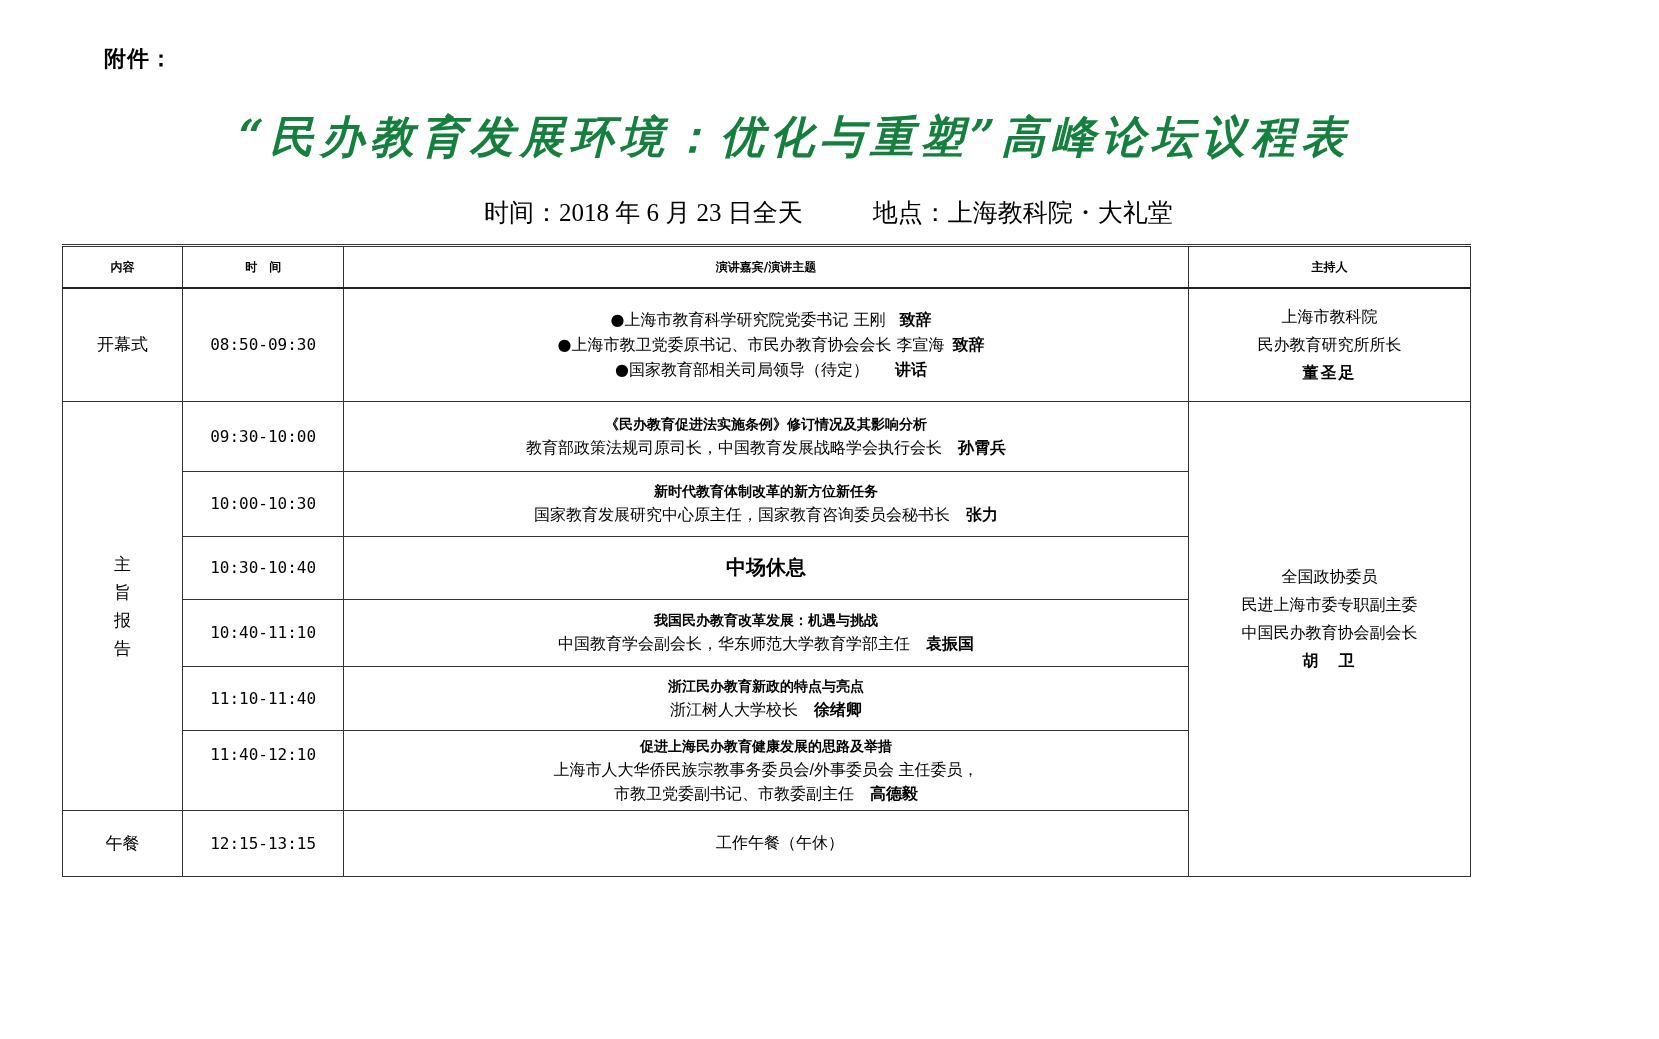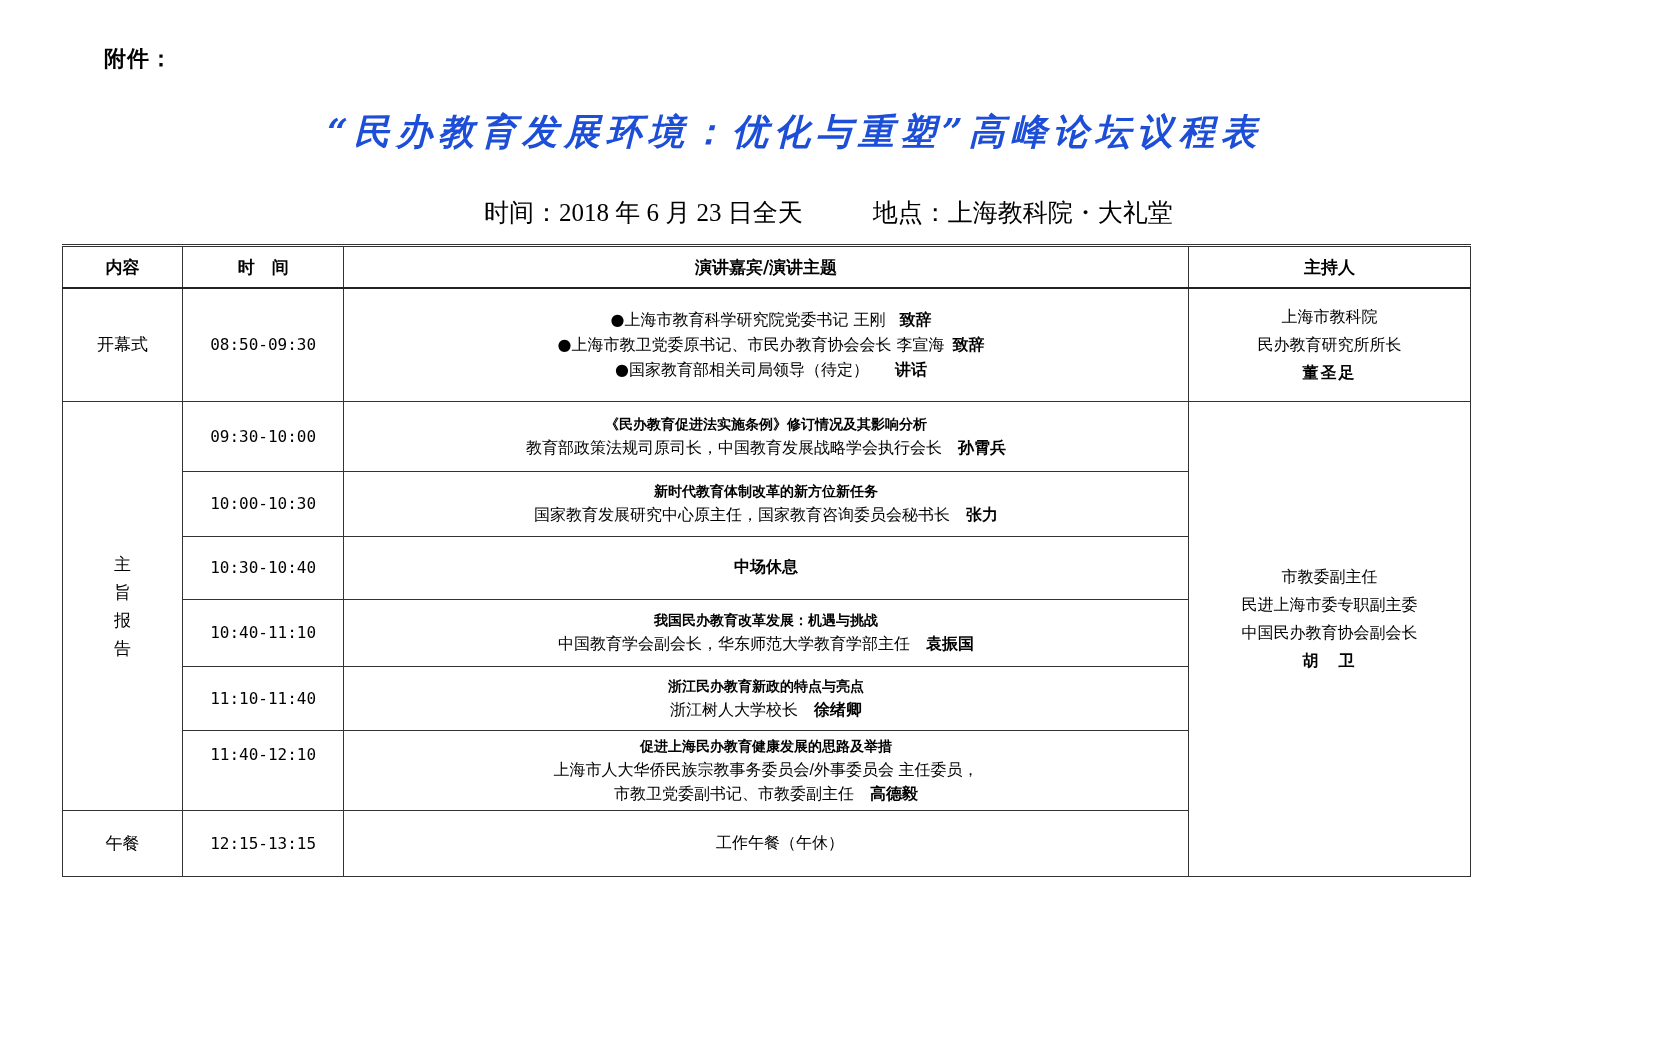--- a/index.html
+++ b/index.html
@@ -23,24 +23,24 @@
       font-weight: bold;
       letter-spacing: 1px;
       font-family: "DejaVu Sans", sans-serif;
     }
     .doc-title {
       position: absolute;
       left: 0;
       top: 108px;
       width: 1590px;
       text-align: center;
-      font-size: 36px;
+      font-size: 44px;
       font-weight: bold;
       font-style: italic;
-      color: #1d4ed8;
+      color: #15803d;
       letter-spacing: 6px;
       font-family: "DejaVu Serif", "Liberation Serif", serif;
     }
     .meta-line {
       position: absolute;
       left: 484px;
       top: 196px;
       font-size: 25px;
       font-family: Liberation Serif, serif;
       white-space: pre;
@@ -58,21 +58,21 @@
       font-family: "DejaVu Sans", sans-serif;
     }
     table.schedule td, table.schedule th {
       border: 1px solid #333;
       text-align: center;
       vertical-align: middle;
       padding: 0;
     }
     table.schedule th {
       height: 40px;
-      font-size: 17px;
+      font-size: 12px;
       font-weight: bold;
       border-bottom: 2px solid #222;
     }
     .col-content { width: 120px; }
     .col-time { width: 161px; }
     .col-topic { width: 844px; }
     .col-host { width: 282px; }
 
     .cell-section {
       font-size: 17px;
@@ -111,21 +111,21 @@
       display: block;
       font-size: 16px;
       line-height: 24px;
       font-family: Liberation Sans, sans-serif;
     }
     .topic-speaker .name {
       font-weight: bold;
       margin-left: 16px;
     }
     .plain-topic {
-      font-size: 16px;
+      font-size: 20px;
       font-weight: bold;
     }
     .lunch-topic {
       font-size: 16px;
       font-family: Liberation Serif, serif;
       margin-left: 28px;
     }
     .host-cell {
       font-size: 16px;
       line-height: 28px;
@@ -187,21 +187,21 @@
         <span>旨</span>
         <span>报</span>
         <span>告</span>
       </td>
       <td class="cell-time">09:30-10:00</td>
       <td>
         <span class="topic-title">《民办教育促进法实施条例》修订情况及其影响分析</span>
         <span class="topic-speaker"><span>教育部政策法规司原司长，中国教育发展战略学会执行会长</span><span class="name">孙霄兵</span></span>
       </td>
       <td class="host-cell keynote" rowspan="7">
-        <span class="line">市教委副主任</span>
+        <span class="line">全国政协委员</span>
         <span class="line">民进上海市委专职副主委</span>
         <span class="line">中国民办教育协会副会长</span>
         <span class="host-name">胡　卫</span>
       </td>
     </tr>
 
     <tr style="height:65px;">
       <td class="cell-time">10:00-10:30</td>
       <td>
         <span class="topic-title">新时代教育体制改革的新方位新任务</span>

